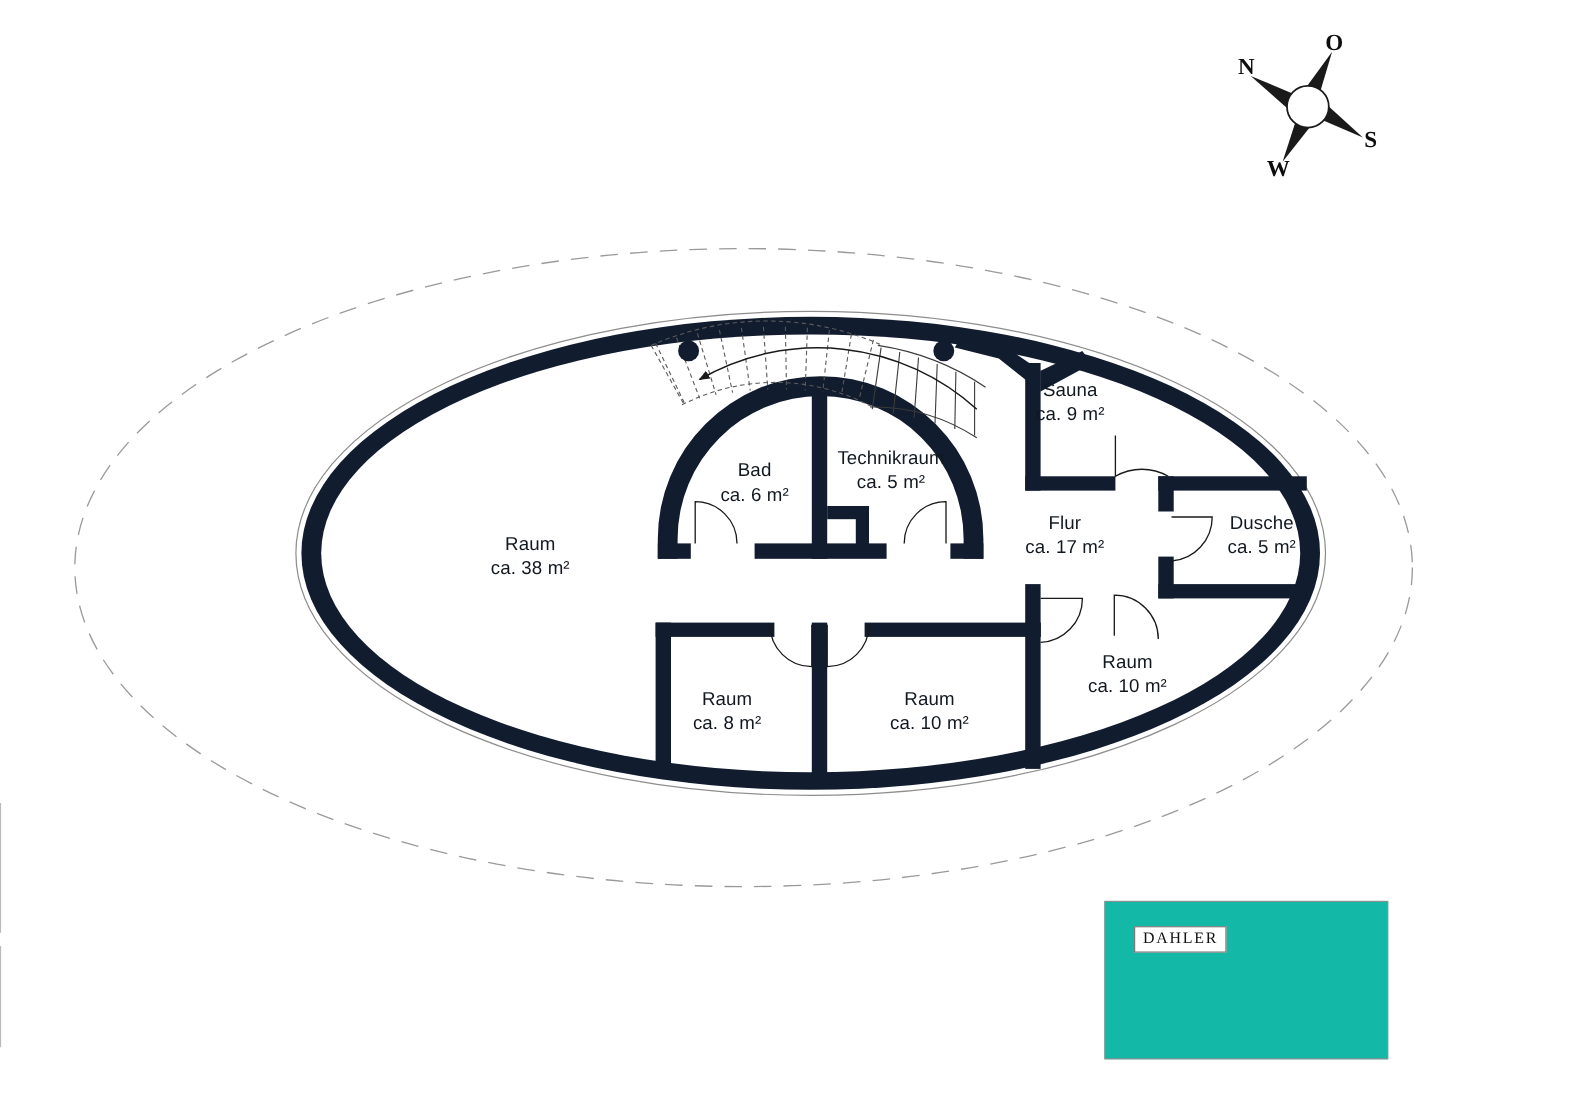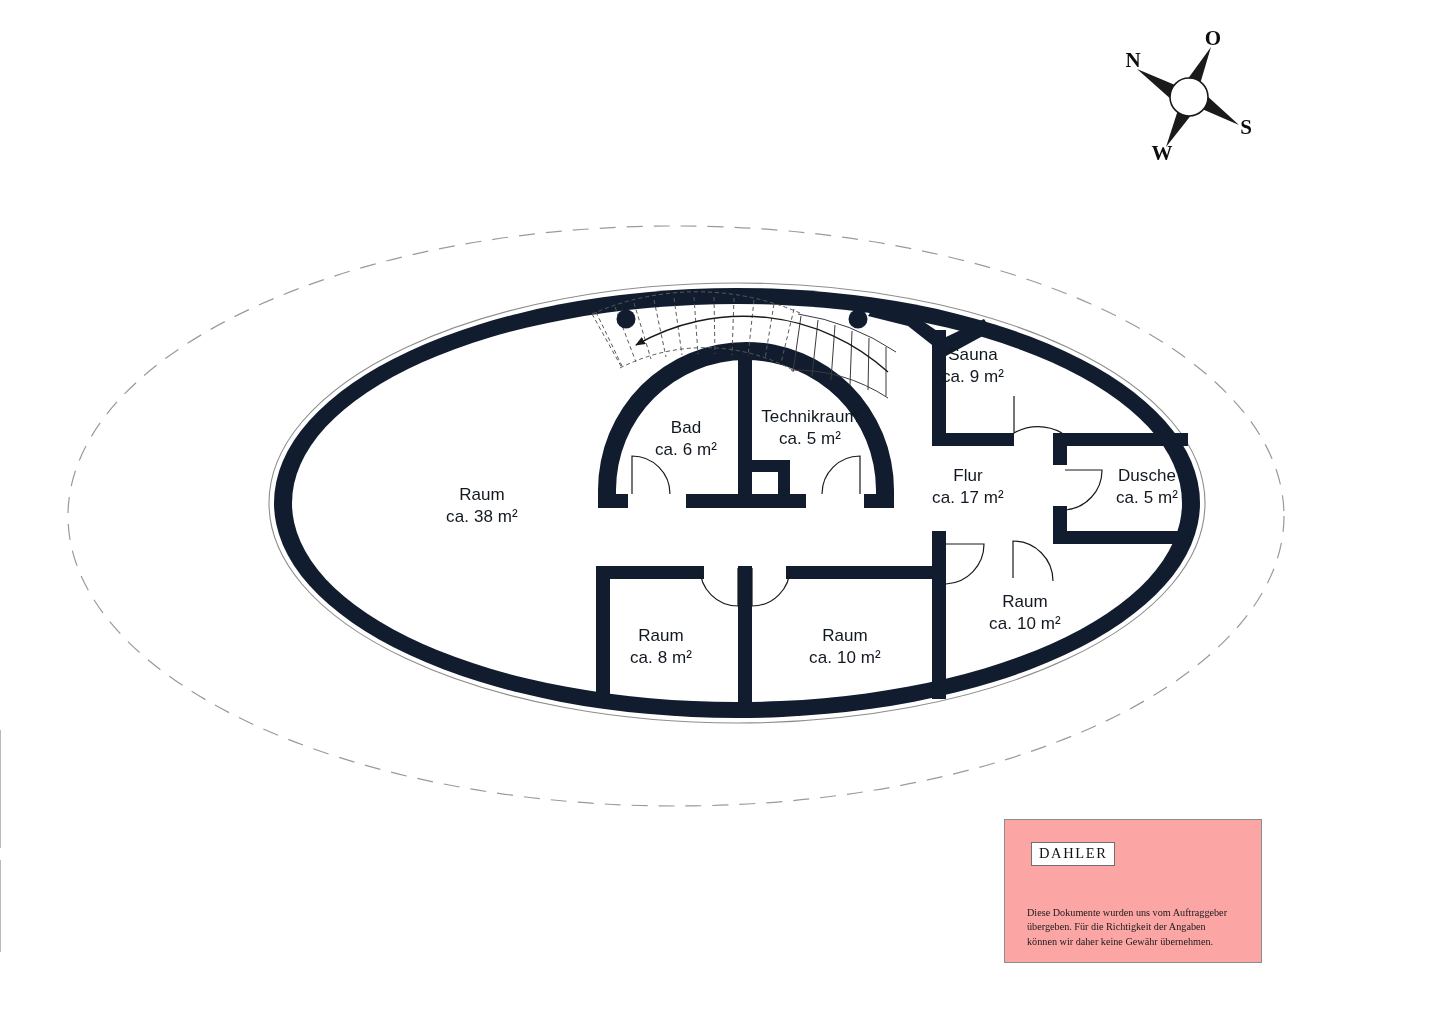--- a/index.html
+++ b/index.html
@@ -37,21 +37,21 @@
     font-weight: bold;
     fill: #0d0d0d;
   }
   .legend-box {
     position: absolute;
     left: 1004px;
     top: 819px;
     width: 258px;
     height: 144px;
     border: 1px solid #8d8d8d;
-    background: #fca5a5;
+    background: #14b8a6;
     box-sizing: border-box;
   }
   .logo-frame {
     position: absolute;
     left: 26px;
     top: 22px;
     border: 1px solid #6f6f6f;
     padding: 3px 7px 4px 7px;
     background: #ffffff;
   }
@@ -290,20 +290,15 @@
 
   </svg>
 
   <div class="edge-tick" style="left:0px; top:730px; width:1px; height:118px;"></div>
   <div class="edge-tick" style="left:0px; top:860px; width:1px; height:92px;"></div>
 
   <div class="legend-box">
     <div class="logo-frame">
       <div class="logo-text">DAHLER</div>
     </div>
-    <div class="disclaimer">
-      <div>Diese Dokumente wurden uns vom Auftraggeber</div>
-      <div>übergeben. Für die Richtigkeit der Angaben</div>
-      <div>können wir daher keine Gewähr übernehmen.</div>
-    </div>
   </div>
 
 </div>
 
 </body></html>

